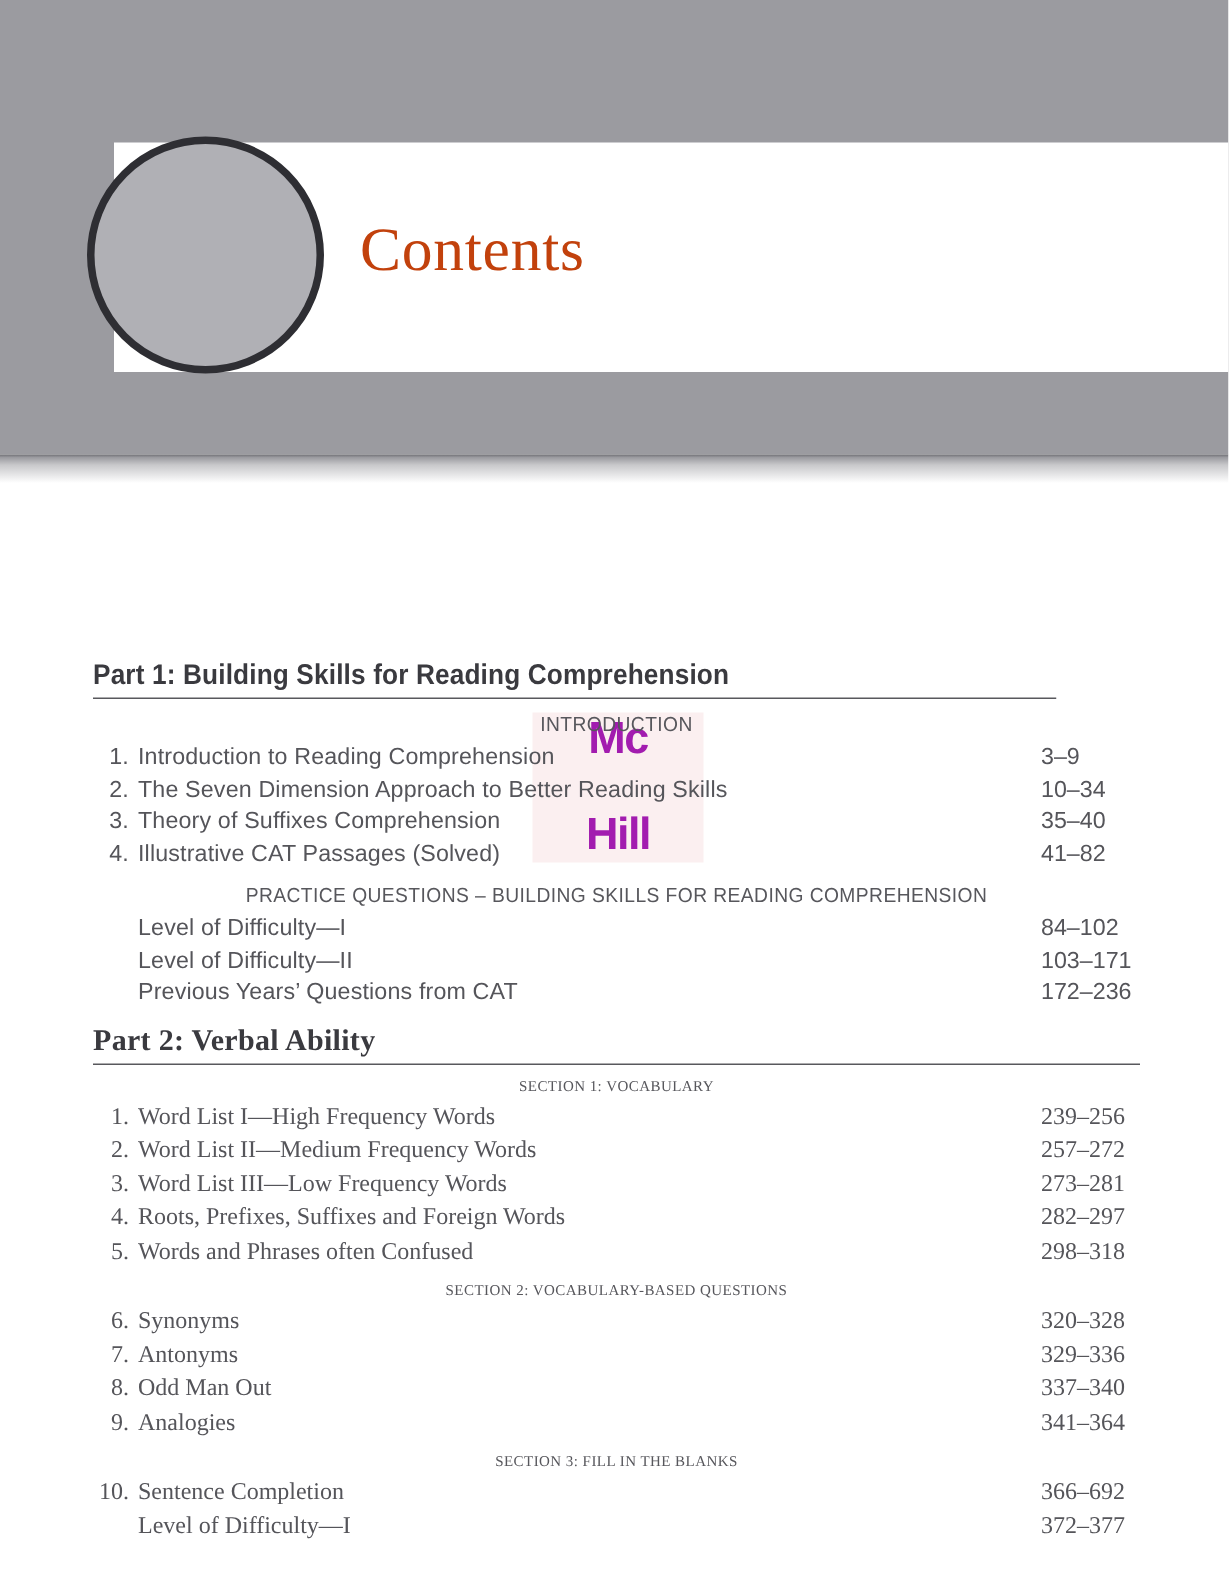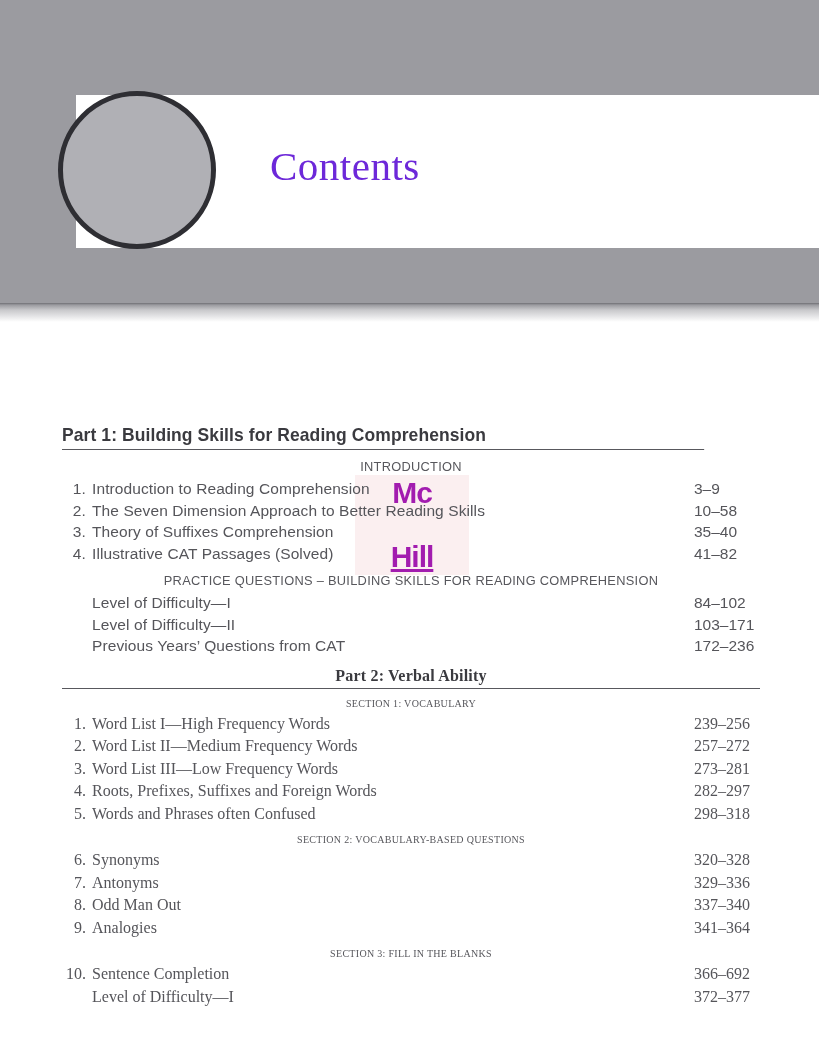--- a/index.html
+++ b/index.html
@@ -24,44 +24,44 @@
   #contents-circle{
     position:absolute;left:58px;top:91px;width:158px;height:158px;
     border-radius:50%;
     background:#b0b0b5;
     border:5px solid #2e2e33;
     box-sizing:border-box;
   }
   #contents-title{
     position:absolute;left:240px;top:146px;
     font-family:"Liberation Serif","DejaVu Serif",serif;
-    font-size:41px;color:#6d28d9;letter-spacing:0.5px;
-    line-height:1.0;white-space:nowrap;margin-left:30px;
+    font-size:41px;color:#c2410c;letter-spacing:0.5px;
+    line-height:1.0;white-space:nowrap;
   }
 
   
   #toc{
     position:absolute;left:62px;top:424px;width:698px;
   }
 
-  .part-block{position:relative;}
+  .part-block{position:relative;margin-top:16px;}
 
   .part-heading{
     font-size:19px;font-weight:bold;color:#3a3a3f;
     padding-bottom:3px;border-bottom:1.4px solid #58585d;
     white-space:nowrap;
   }
   .part-heading.sans{
     font-family:"Liberation Sans Narrow","Liberation Sans",sans-serif;
     transform:scaleX(0.92);transform-origin:left center;
     letter-spacing:0.1px;
   }
   .part-heading.serif{
     font-family:"Liberation Serif","DejaVu Serif",serif;
-    font-size:16px;letter-spacing:0.2px;text-align:center;
+    font-size:20px;letter-spacing:0.2px;
   }
 
   .section-heading{
     text-align:center;font-size:13.5px;color:#57575c;
     letter-spacing:0.3px;margin:9px 0 4px 0;
     white-space:nowrap;
   }
   .section-heading.sans{
     font-family:"Liberation Sans Narrow","Liberation Sans",sans-serif;
     transform:scaleX(0.95);
@@ -108,21 +108,21 @@
     position:absolute;inset:0;background:#fbeff0;
   }
   #watermark .wm-text{
     position:absolute;left:0;right:0;
     font-family:"Liberation Sans",sans-serif;
     font-weight:bold;font-size:30px;line-height:32px;
     color:#a21caf;text-align:center;letter-spacing:-1px;
   }
   #watermark .wm-1{top:2px;}
   #watermark .wm-2{top:34px;}
-  #watermark .wm-3{top:66px;text-decoration:underline;}
+  #watermark .wm-3{top:66px;}
 
   #toc{z-index:2;}
 </style>
 </head>
 <body>
 
 <div id="header-band"></div>
 <div id="header-white-band"></div>
 <div id="contents-circle"></div>
 <div id="contents-title">Contents</div>
@@ -140,21 +140,21 @@
       <div class="section-heading sans">INTRODUCTION</div>
       <div class="entries sans">
         <div class="entry">
           <span class="num">1.</span>
           <span class="label">Introduction to Reading Comprehension</span>
           <span class="pages">3–9</span>
         </div>
         <div class="entry">
           <span class="num">2.</span>
           <span class="label">The Seven Dimension Approach to Better Reading Skills</span>
-          <span class="pages">10–58</span>
+          <span class="pages">10–34</span>
         </div>
         <div class="entry">
           <span class="num">3.</span>
           <span class="label">Theory of Suffixes Comprehension</span>
           <span class="pages">35–40</span>
         </div>
         <div class="entry">
           <span class="num">4.</span>
           <span class="label">Illustrative CAT Passages (Solved)</span>
           <span class="pages">41–82</span>

